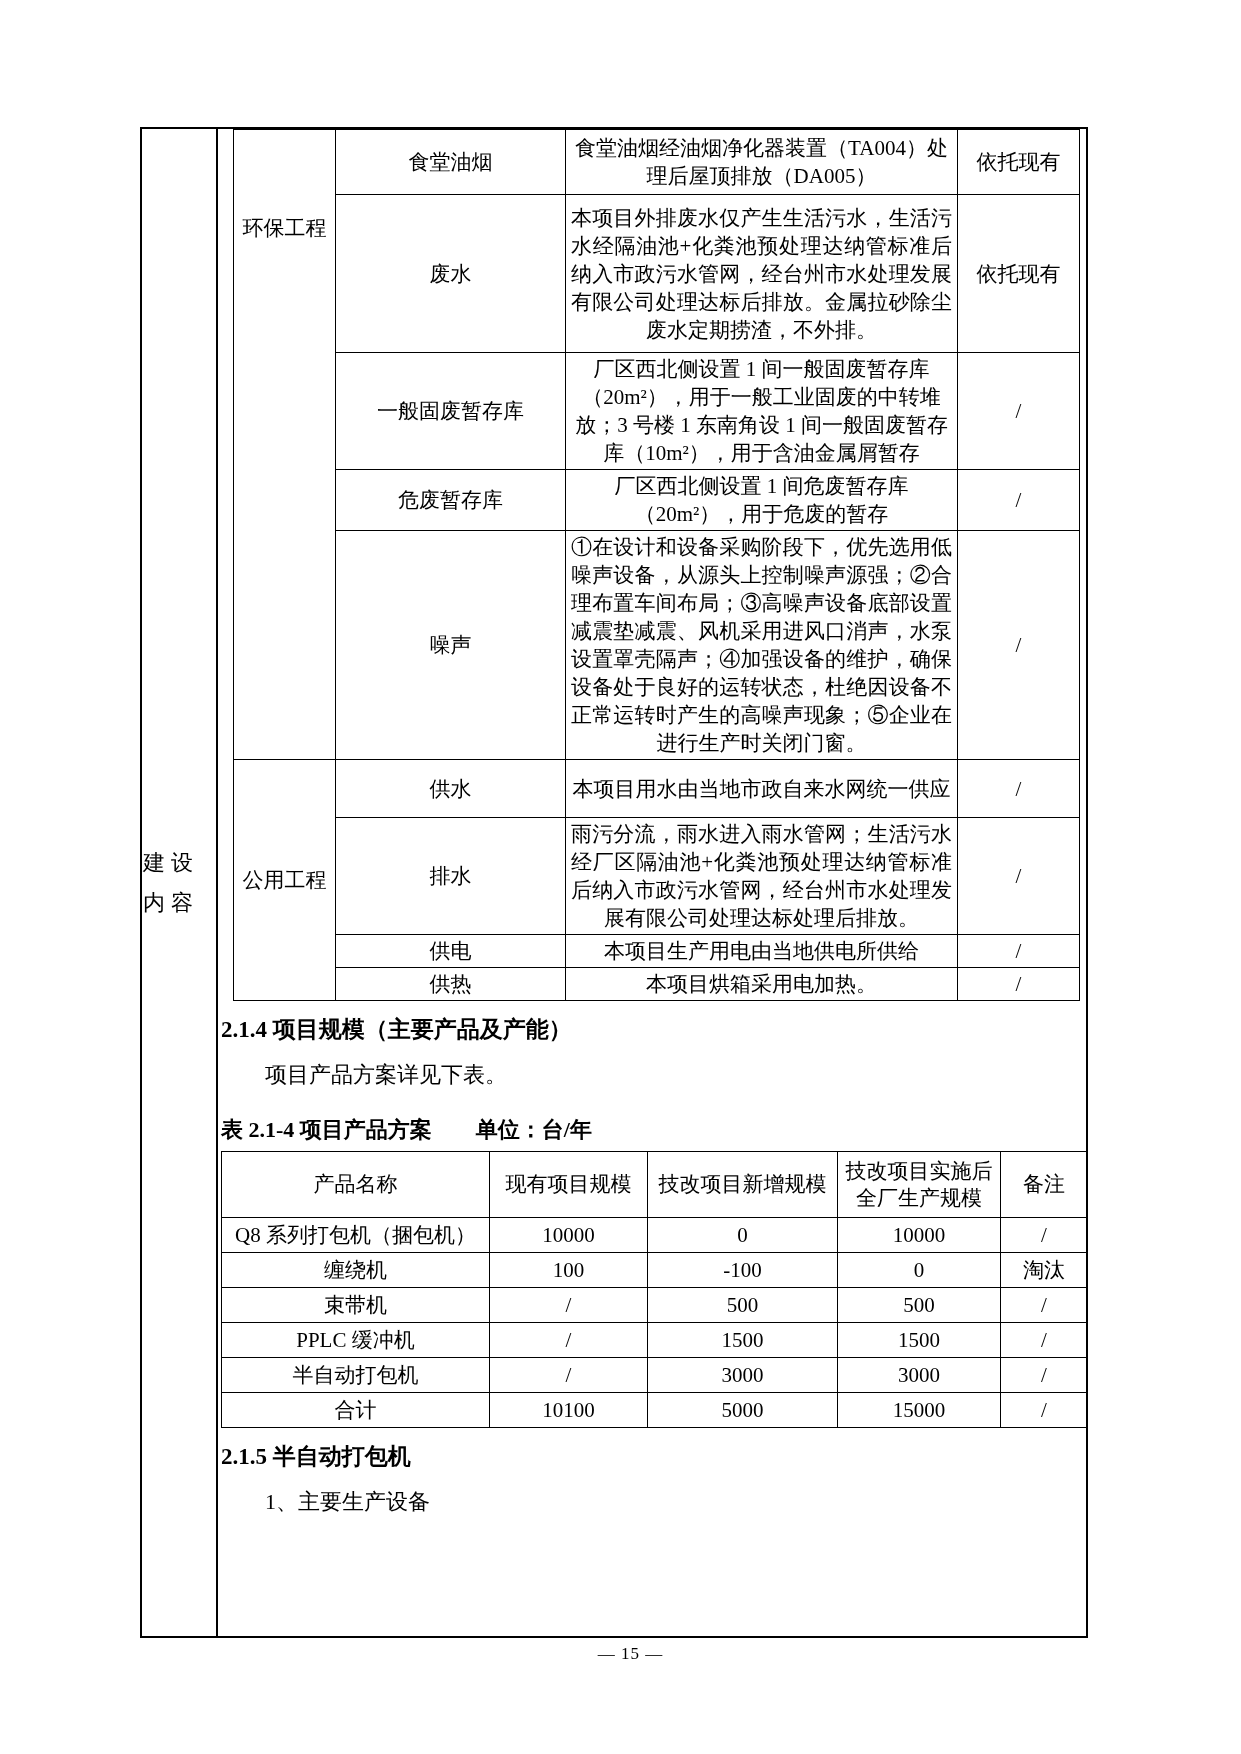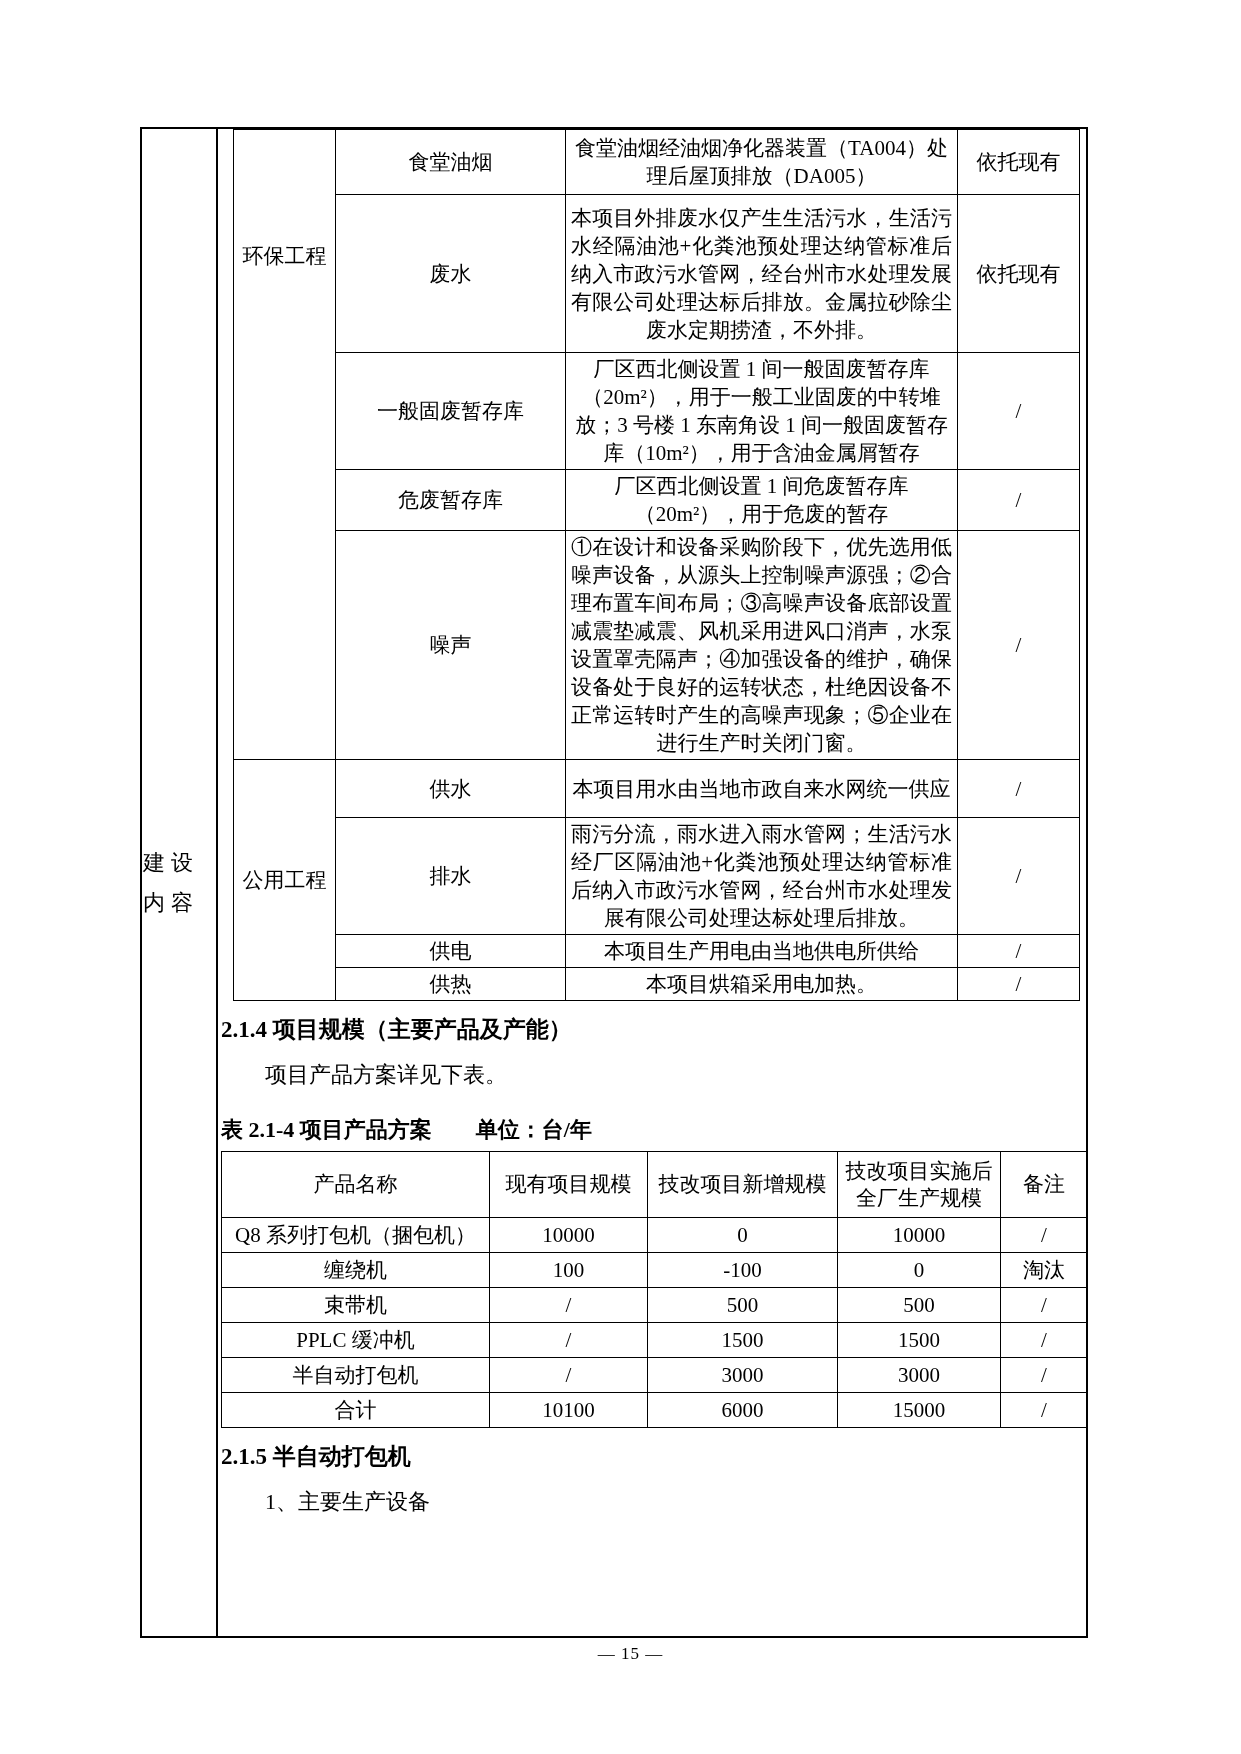--- a/index.html
+++ b/index.html
@@ -33,21 +33,21 @@
 
   
   table{border-collapse:collapse;table-layout:fixed;}
   .env-table{margin-left:12px;width:846px;font-size:21px;}
   .env-table td{
     border:1.5px solid #000;
     padding:2px 5px;line-height:28px;
     vertical-align:middle;box-sizing:border-box;
   }
   .c-group{text-align:center;}
-  .c-group.top{vertical-align:top;padding-top:112px;}
+  .c-group.top{vertical-align:top;padding-top:84px;}
   .c-item{text-align:center;}
   .c-desc.ctr{text-align:center;}
   .c-desc.jst{text-align:justify;text-align-last:center;}
   .c-remark{text-align:center;}
   tr.h65  td{height:65px;}
   tr.h158 td{height:158px;}
   tr.h115 td{height:115px;}
   tr.h58  td{height:58px;}
   tr.h227 td{height:227px;margin-top:29px;}
   tr.h112 td{height:112px;}
@@ -196,21 +196,21 @@
           <tr class="hrow">
             <td>半自动打包机</td>
             <td>/</td>
             <td>3000</td>
             <td>3000</td>
             <td>/</td>
           </tr>
           <tr class="hrow">
             <td>合计</td>
             <td>10100</td>
-            <td>6000</td>
+            <td>5000</td>
             <td>15000</td>
             <td>/</td>
           </tr>
         </tbody>
       </table>
 
       <div class="h215">2.1.5 半自动打包机</div>
       <div class="p1">1、主要生产设备</div>
 
     </div>

